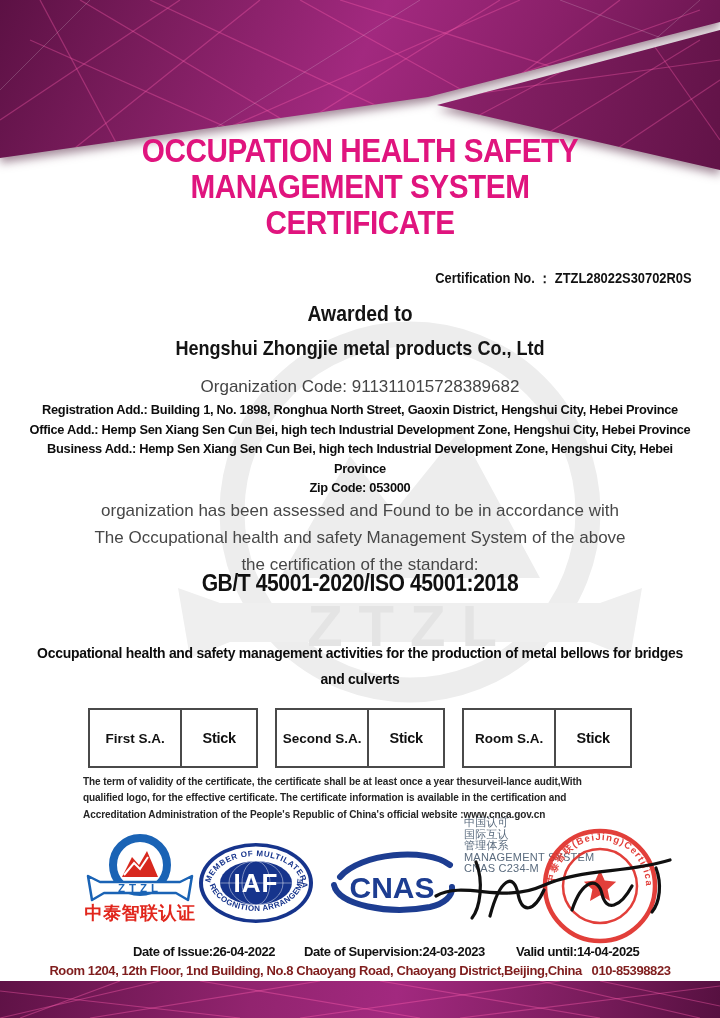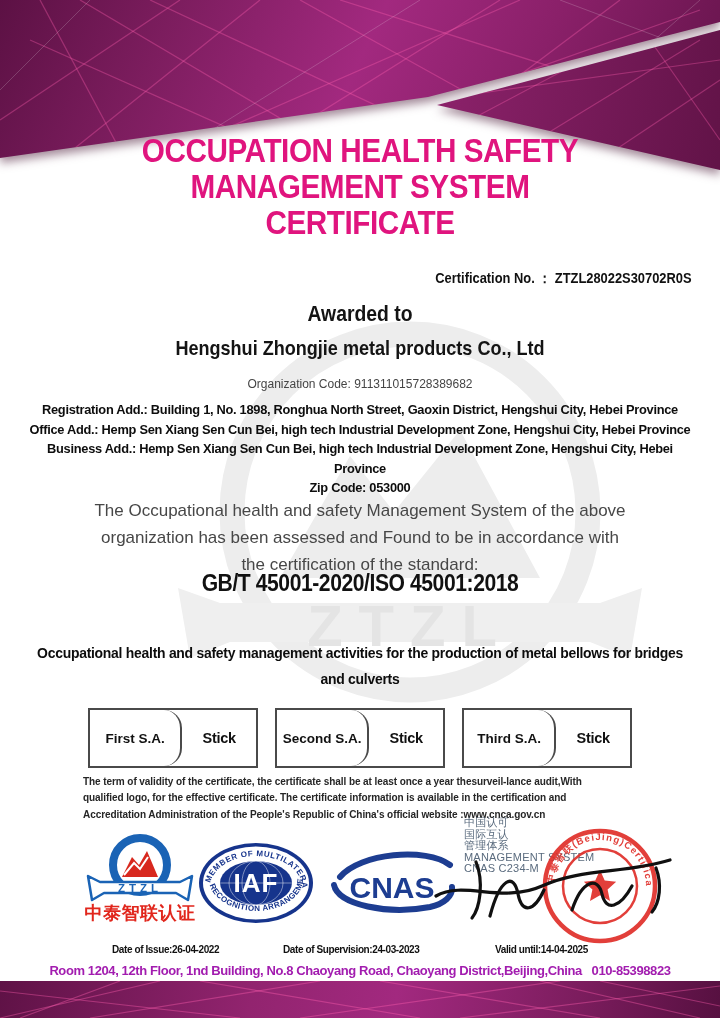--- a/index.html
+++ b/index.html
@@ -19,46 +19,46 @@
   .footband{position:absolute;left:0;top:981px;width:720px;height:37px;
           background:linear-gradient(100deg,#5f1246 0%,#92246f 35%,#a2297f 55%,#7c1d5e 80%,#561040 100%);}
   .lines-svg{position:absolute;left:0;top:0;}
   
   .title{top:133px;color:#e0147e;font-weight:bold;font-size:33px;line-height:36px;
          letter-spacing:-.5px;transform:scaleX(.9);transform-origin:50% 0;}
   .certline{top:270px;right:28px;font-size:14px;font-weight:bold;color:#111;
             transform:scaleX(.92);transform-origin:100% 0;white-space:nowrap;}
   .awarded{top:301px;font-size:22px;font-weight:bold;color:#141414;transform:scaleX(.88);transform-origin:50% 0;}
   .company{top:336px;font-size:21px;font-weight:bold;color:#141414;transform:scaleX(.86);transform-origin:50% 0;}
-  .orgcode{top:377px;font-size:12px;color:#454545;}
+  .orgcode{top:377px;font-size:17px;color:#454545;}
   .addr{top:400px;font-size:13.5px;font-weight:bold;color:#0d0d0d;line-height:19.5px;
         letter-spacing:-.3px;transform:scaleX(.95);transform-origin:50% 0;}
   .stmt{top:497px;font-size:17px;color:#474747;line-height:27px;}
   .standard{top:569px;font-size:24px;font-weight:bold;color:#111;letter-spacing:-.5px;
             transform:scaleX(.88);transform-origin:50% 0;}
   .scopehead{top:607px;font-size:17px;color:#474747;}
   .scopetext{top:640px;font-size:15.5px;font-weight:bold;color:#0d0d0d;line-height:25.5px;
              letter-spacing:-.3px;transform:scaleX(.9);transform-origin:50% 0;}
   
   .boxes{top:708px;left:0;right:0;display:flex;justify-content:center;gap:17px;}
   .sa-box{width:166px;height:56px;border:2px solid #4a4a4a;background:#fff;display:flex;}
   .sa-label{width:55%;border-right:2px solid #4a4a4a;display:flex;align-items:center;justify-content:center;
-            font-size:13.5px;font-weight:bold;color:#111;border-radius:18px;}
+            font-size:13.5px;font-weight:bold;color:#111;}
   .sa-value{width:45%;display:flex;align-items:center;justify-content:center;
             font-size:14.5px;font-weight:bold;color:#111;letter-spacing:-.3px;}
   
   .fine{top:773px;left:83px;width:612px;font-size:10.8px;font-weight:bold;color:#262626;
         line-height:16.3px;letter-spacing:-.1px;transform:scaleX(.93);transform-origin:0 0;}
   
   .ztzl-caption{top:901px;left:65px;width:150px;text-align:center;font-size:18px;font-weight:bold;
                 color:#e1261c;letter-spacing:.5px;}
   .cnas-details{top:817px;left:464px;color:#5a6b7e;font-size:11px;line-height:11.5px;letter-spacing:.2px;}
   
-  .dates{top:944px;font-size:10px;font-weight:bold;color:#111;letter-spacing:-.4px;white-space:nowrap;}
-  .botaddr{top:963px;font-size:13px;font-weight:bold;color:#a21caf;letter-spacing:-.4px;}
+  .dates{top:944px;font-size:13px;font-weight:bold;color:#111;letter-spacing:-.4px;white-space:nowrap;margin-left:21px;}
+  .botaddr{top:963px;font-size:13px;font-weight:bold;color:#7f1d1d;letter-spacing:-.4px;}
   .wm-svg{position:absolute;left:158px;top:316px;}
 </style>
 </head>
 <body>
 
 <div class="page">
 
   <svg class="wm-svg" width="510" height="395" viewBox="0 0 510 395">
     <circle cx="252" cy="196" r="178" fill="none" stroke="#ededed" stroke-width="25"></circle>
     <path d="M122 262 L192 140 L236 196 L302 114 L382 262 Z" fill="#ededed"></path>
@@ -122,41 +122,41 @@
 
   <div class="abs ctr addr">
     <div>Registration Add.: Building 1, No. 1898, Ronghua North Street, Gaoxin District, Hengshui City, Hebei Province</div>
     <div>Office Add.: Hemp Sen Xiang Sen Cun Bei, high tech Industrial Development Zone, Hengshui City, Hebei Province</div>
     <div>Business Add.: Hemp Sen Xiang Sen Cun Bei, high tech Industrial Development Zone, Hengshui City, Hebei</div>
     <div>Province</div>
     <div>Zip Code: 053000</div>
   </div>
 
   <div class="abs ctr stmt">
+    <div>organization has been assessed and Found to be in accordance with</div>
     <div>The Occupational health and safety Management System of the above</div>
-    <div>organization has been assessed and Found to be in accordance with</div>
     <div>the certification of the standard:</div>
   </div>
   <div class="abs ctr standard">GB/T 45001-2020/ISO 45001:2018</div>
   <div class="abs ctr scopetext">
     <div>Occupational health and safety management activities for the production of metal bellows for bridges</div>
     <div>and culverts</div>
   </div>
 
   <div class="abs boxes">
     <div class="sa-box">
       <div class="sa-label">First S.A.</div>
       <div class="sa-value">Stick</div>
     </div>
     <div class="sa-box">
       <div class="sa-label">Second S.A.</div>
       <div class="sa-value">Stick</div>
     </div>
     <div class="sa-box">
-      <div class="sa-label">Third S.A.</div>
+      <div class="sa-label">Room S.A.</div>
       <div class="sa-value">Stick</div>
     </div>
   </div>
 
   <div class="abs fine">
     <div>The term of validity of the certificate, the certificate shall be at least once a year thesurveil-lance audit,With</div>
     <div>qualified logo, for the effective certificate. The certificate information is available in the certification and</div>
     <div>Accreditation Administration of the People's Republic of China's official website :www.cnca.gov.cn</div>
   </div>
 

